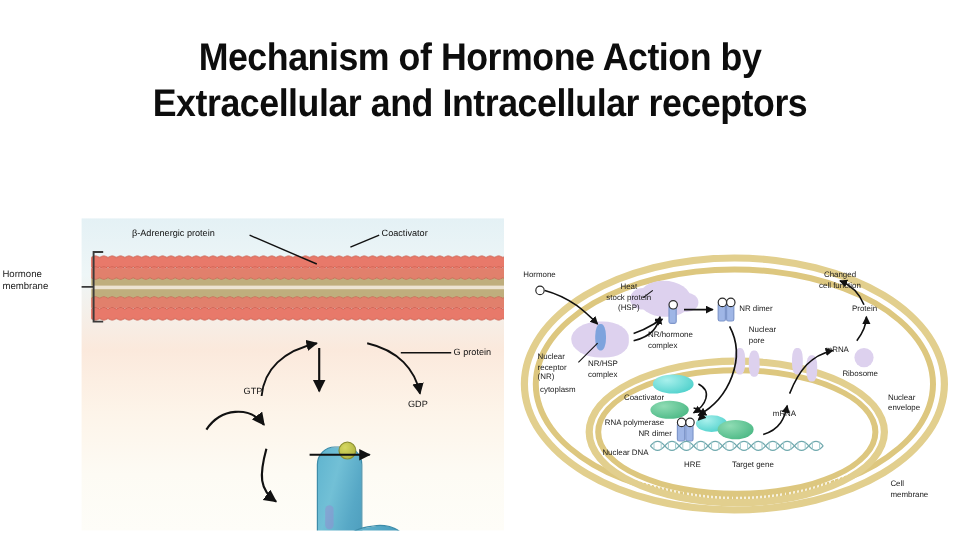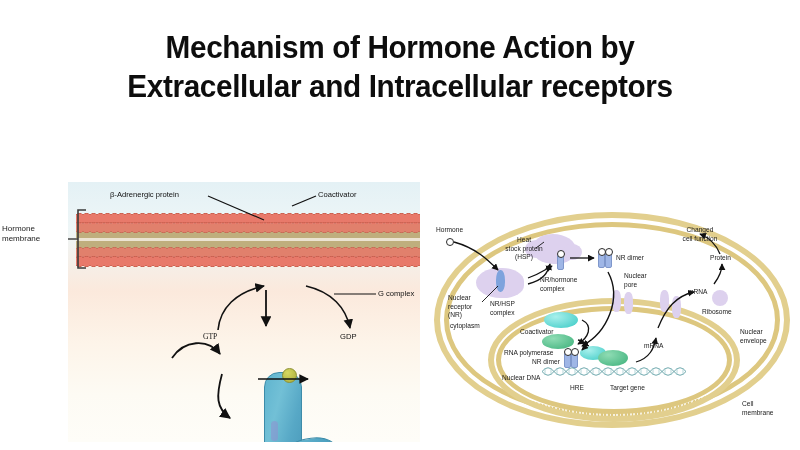--- a/index.html
+++ b/index.html
@@ -148,22 +148,22 @@
 
       <path d="M104,176 C116,158 140,156 152,172" stroke="#111" stroke-width="1.8" fill="none" marker-end="url(#ah)"></path>
 
       <line x1="190" y1="197" x2="240" y2="197" stroke="#111" stroke-width="1.6" marker-end="url(#ah)"></line>
 
       <path d="M154,192 C148,214 148,226 162,236" stroke="#111" stroke-width="1.8" fill="none" marker-end="url(#ah)"></path>
     </svg>
 
     <div class="lbl" style="left:42px;top:8px;">β-Adrenergic protein</div>
     <div class="lbl" style="left:250px;top:8px;">Coactivator</div>
-    <div class="lbl" style="left:310px;top:107px;">G complex</div>
-    <div class="lbl" style="left:135px;top:150px;font-family:Liberation Serif, serif;">GTP</div>
+    <div class="lbl" style="left:310px;top:107px;">G protein</div>
+    <div class="lbl" style="left:135px;top:139px;">GTP</div>
     <div class="lbl" style="left:272px;top:150px;">GDP</div>
 
   </div>
 
   <div style="position:absolute;left:2px;top:224px;width:62px;font-size:8px;color:#1c1c1c;line-height:1.25;">
     <div>Hormone</div>
     <div>membrane</div>
   </div>
 
   <div id="right-panel">

